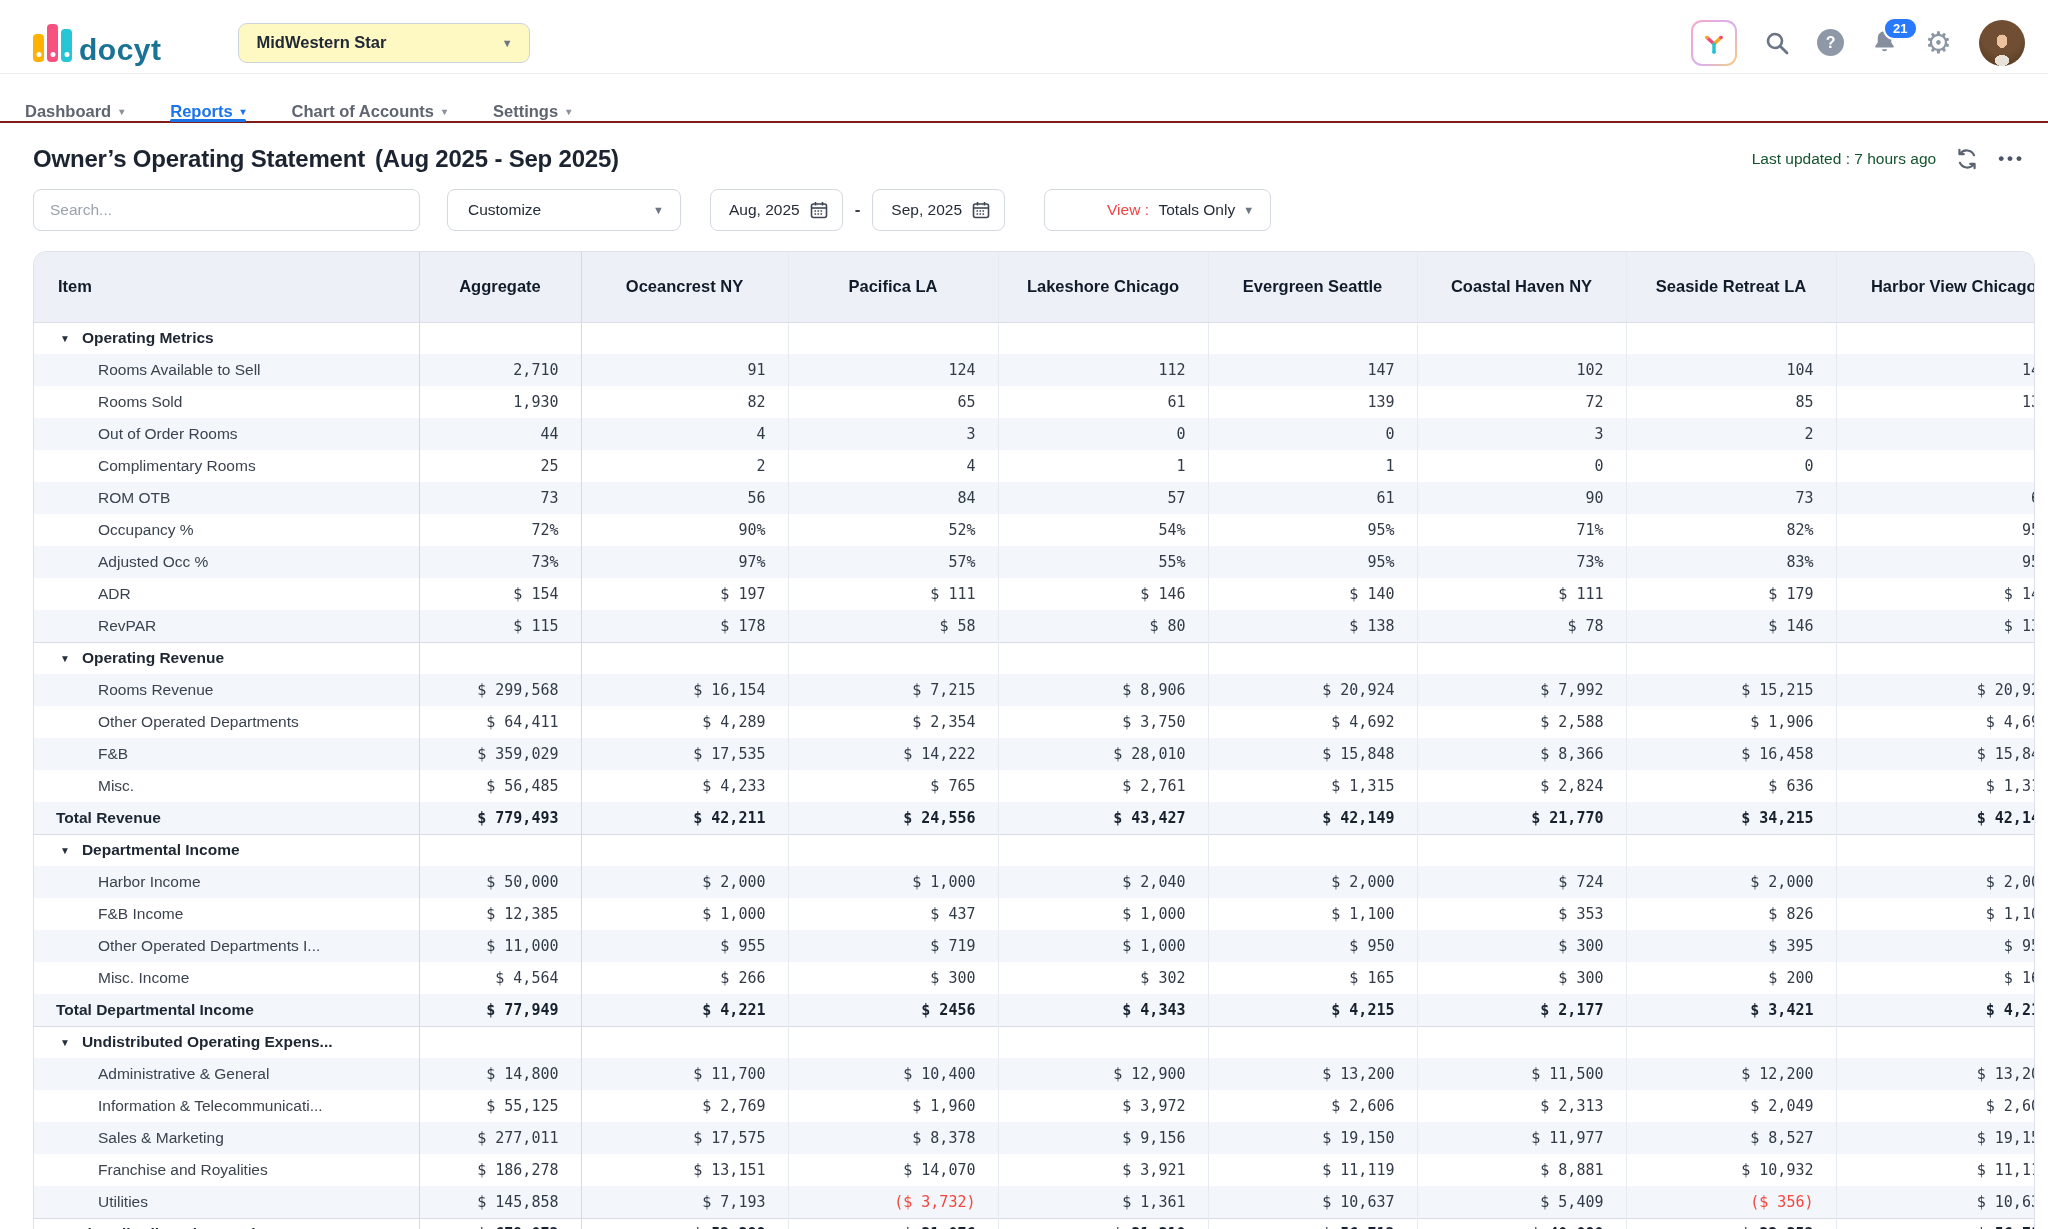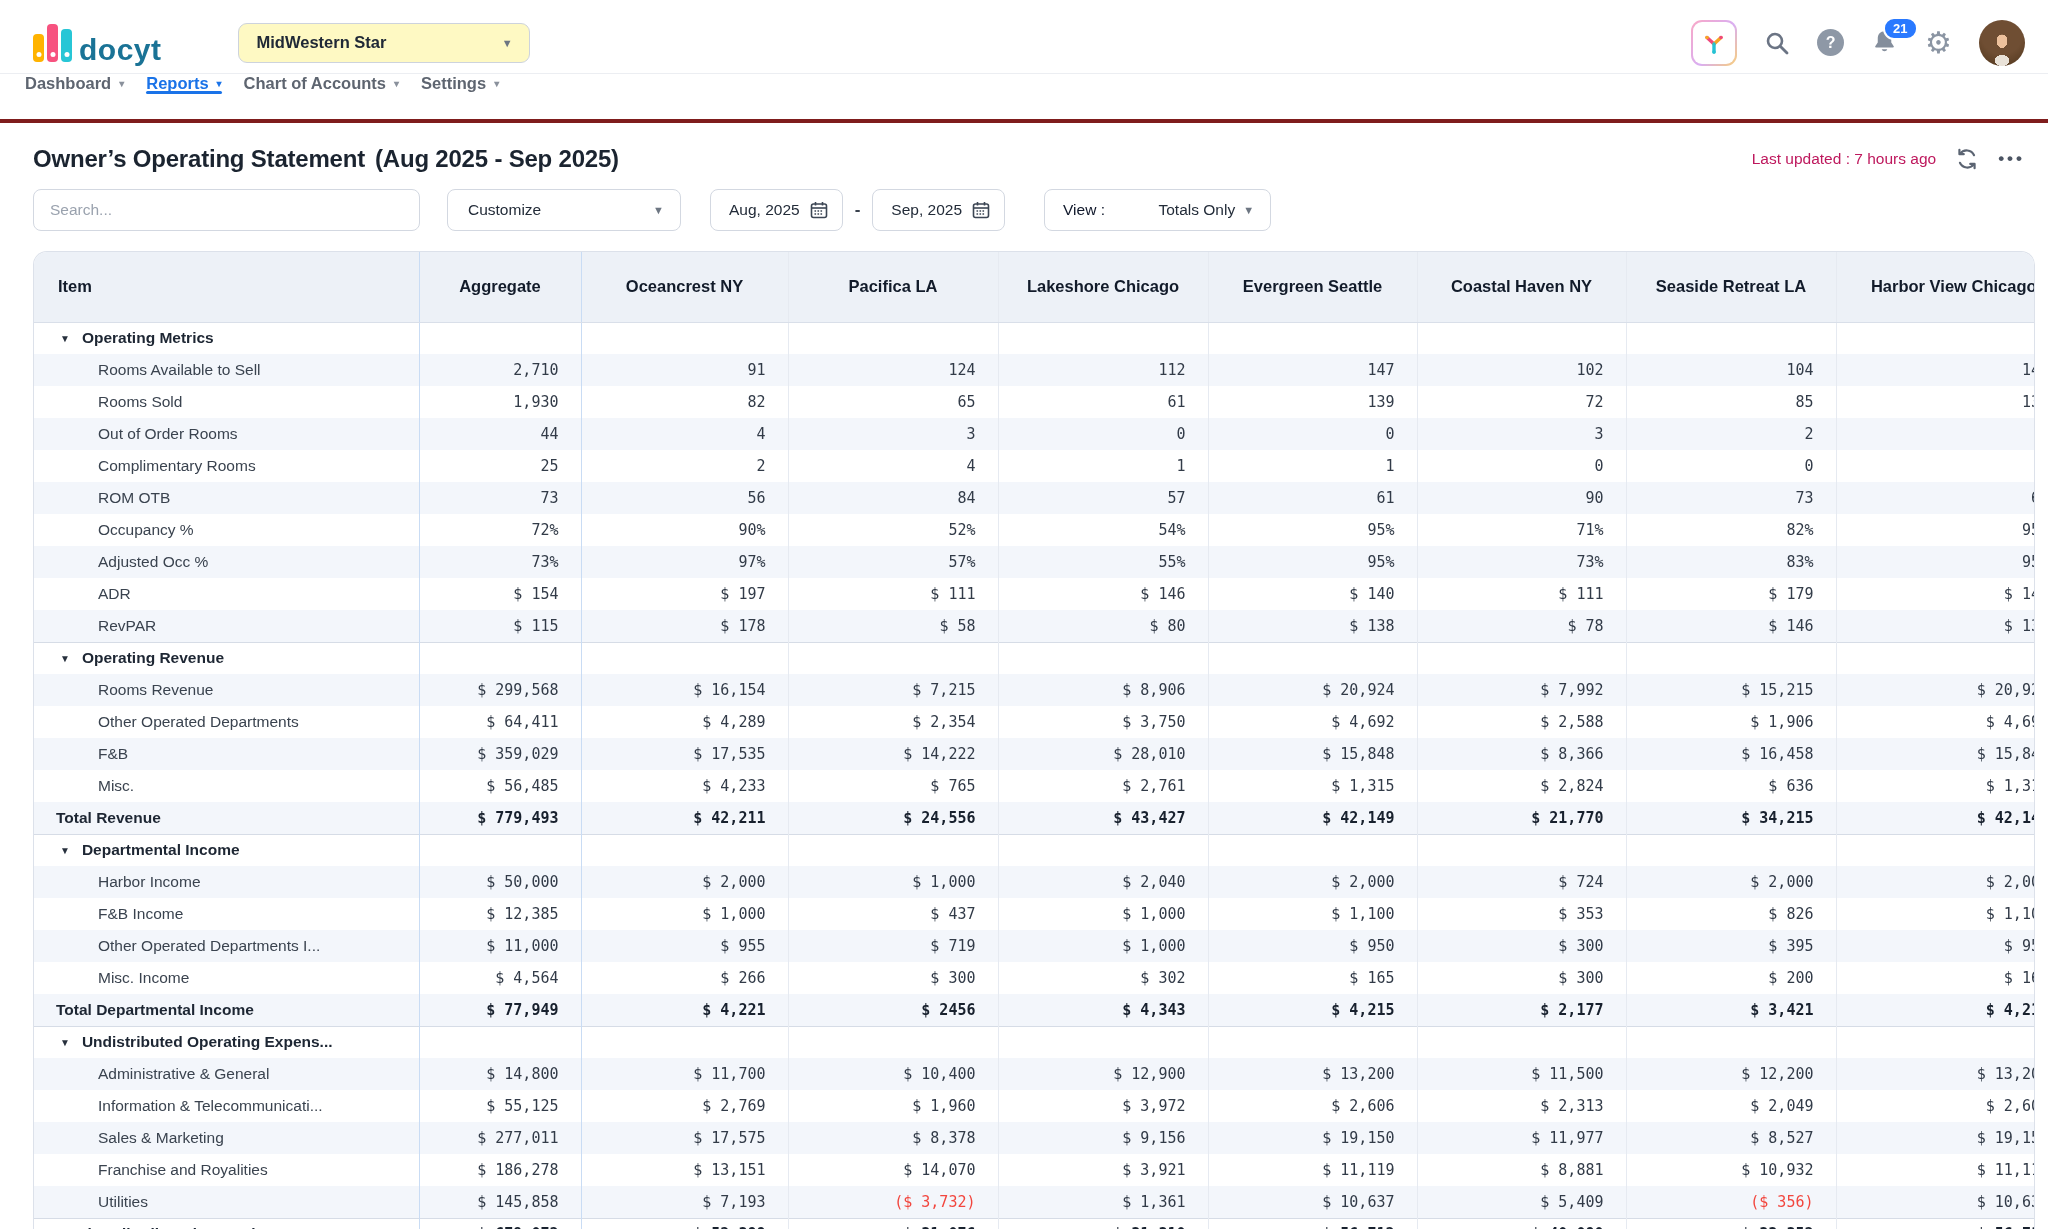--- a/index.html
+++ b/index.html
@@ -34,51 +34,51 @@
   .badge { position:absolute; top:-12px; left:12px; background:#2979ff; color:#fff; font-size:13px;
     font-weight:700; padding:2px 8px; border-radius:11px; border:2px solid #fff; }
   .gear-glyph { font-size:30px; color:#8b95a3; line-height:1; }
   .avatar { width:46px; height:46px; border-radius:50%; border:none; cursor:pointer; overflow:hidden;
     background:
       radial-gradient(ellipse 12px 9px at 50% 88%, #e9e2d8 60%, transparent 61%),
       radial-gradient(ellipse 9px 11px at 50% 46%, #edc19c 60%, transparent 61%),
       radial-gradient(circle at 50% 30%, #6f4e33 0 52%, #5d4026 78%, #4e3520 100%); }
 
   
-  .nav { height:49px; display:flex; align-items:flex-start; gap:22px; padding:0 0 0 25px;
-    border-bottom:4px solid #7f1d1d; }
+  .nav { height:49px; display:flex; align-items:flex-end; gap:46px; padding:0 0 0 25px;
+    border-bottom:2px solid #7f1d1d; }
   .nav-item { display:flex; align-items:center; gap:8px; font-size:16.5px; font-weight:700;
     color:#5e6570; cursor:pointer; position:relative; text-decoration:none; }
   .nav-item .caret { font-size:10px; color:#8a919c; }
   .nav-item.active { color:#1a73e8; }
   .nav-item.active .caret { color:#1a73e8; }
   .nav-item.active::after { content:""; position:absolute; left:0; right:0; bottom:-1px; height:3px;
     background:#1a73e8; border-radius:2px; }
 
   
   .title-row { margin:22px 23px 0 33px; display:flex; align-items:center; }
   .page-title { font-size:24px; font-weight:700; color:#1b2430; letter-spacing:-.2px; }
   .page-title .range { margin-left:10px; }
   .title-right { margin-left:auto; display:flex; align-items:center; gap:18px; }
-  .last-updated { font-size:15.5px; color:#be185d; }
+  .last-updated { font-size:15.5px; color:#14532d; }
   .dots { font-size:17px; letter-spacing:3px; color:#4c5563; font-weight:700; }
 
   
   .controls { margin:16px 23px 0 33px; display:flex; align-items:center; }
   .ctl { height:42px; border:1px solid #d3d8e1; border-radius:8px; background:#fff;
     display:flex; align-items:center; font-size:15.5px; color:#232c39; cursor:pointer; }
   .search { width:387px; padding:0 16px; font-size:15.5px; font-family:"Liberation Sans",sans-serif;
     border:1px solid #d3d8e1; border-radius:8px; color:#232c39; height:42px; }
   .search::placeholder { color:#9aa2ae; }
   .customize { width:234px; margin-left:27px; padding:0 16px 0 20px; justify-content:space-between; }
   .datebtn { margin-left:29px; padding:0 14px 0 18px; gap:10px; font-weight:500; }
   .dash { margin-left:12px; margin-right:0; color:#3a424e; font-size:17px; font-weight:700; }
   .datebtn.to { margin-left:12px; }
   .viewbtn { width:227px; margin-left:39px; padding:0 16px 0 18px; gap:8px; }
-  .view-label { color:#0f172a; }
+  .view-label { color:#ef4444;margin-left:44px; }
   .view-value { color:#232c39; font-weight:500; flex:1; text-align:right; }
 
   
   .table-wrap { margin:20px 13px 0 33px; height:979px; overflow:hidden;
     border:1px solid #dce1ea; border-bottom:none; border-radius:14px 14px 0 0; background:#fff; }
   table { border-collapse:collapse; table-layout:fixed; width:2037px; }
   thead th { height:70px; background:#edf1f7; font-size:16.5px; font-weight:700; color:#121b2a;
     text-align:center; border-bottom:1px solid #d9dfe9; }
   thead th:first-child { text-align:left; padding-left:24px; }
   td, th { border-left:1px solid #e6eaf1; overflow:hidden; white-space:nowrap; }

